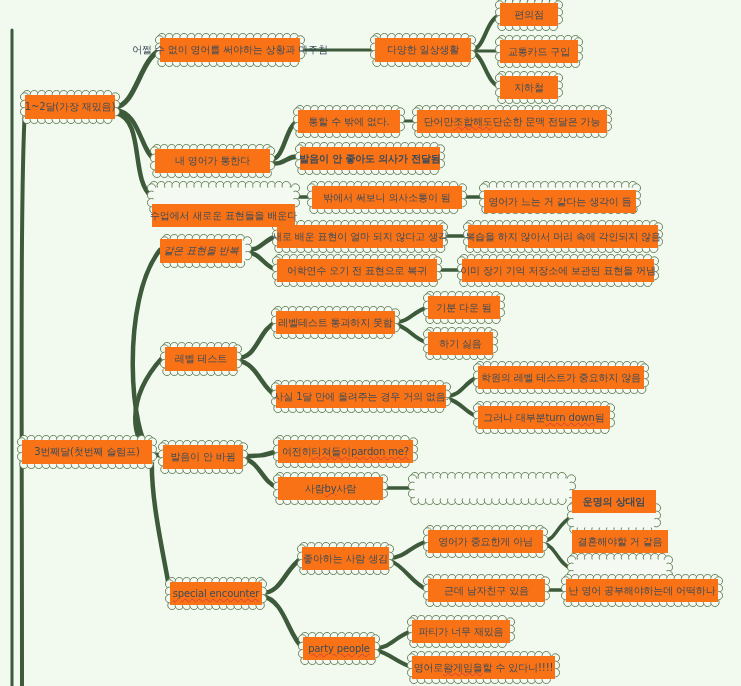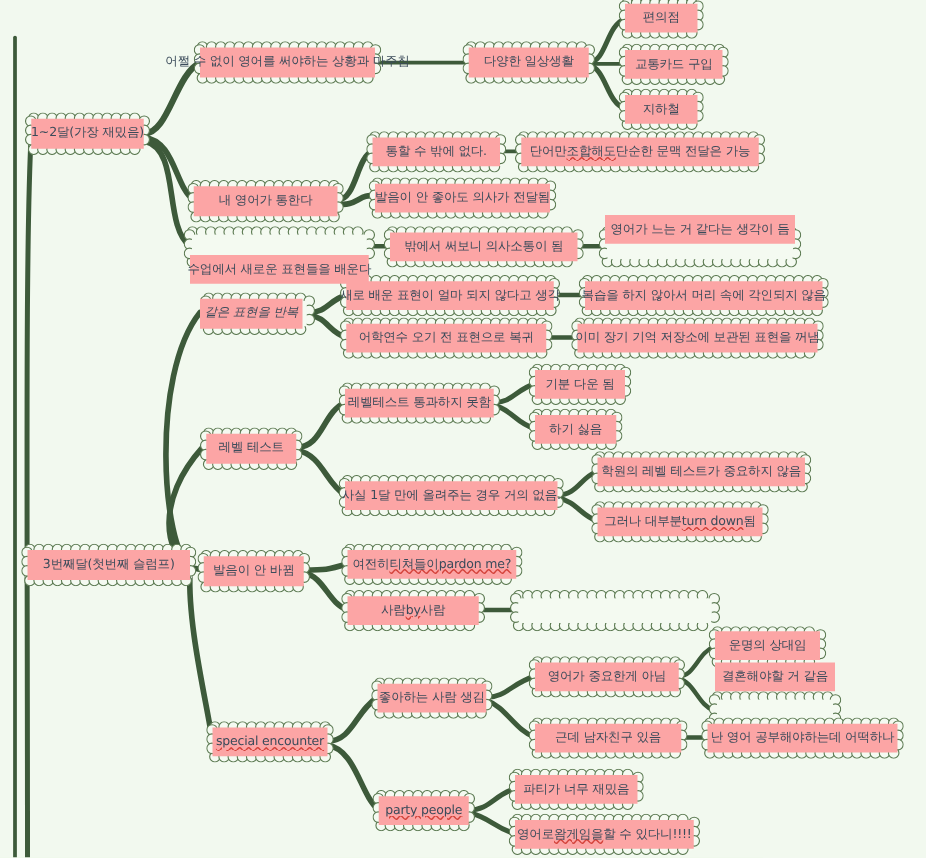--- a/index.html
+++ b/index.html
@@ -27,21 +27,21 @@
     box-sizing: border-box;
     display: flex;
     align-items: center;
     justify-content: center;
     color: #3b4b5a;
     font-size: 10px;
     line-height: 1.15;
     white-space: nowrap;
     letter-spacing: -0.15px;
     padding: 0 7px;
-    background: #fca5a5;
+    background: #f97316;
     z-index: 3;
   }
   .node .lbl { position: relative; z-index: 2; display:inline-block; }
   
   .cloudwrap { position: absolute; z-index: 2; }
   .spell {
     text-decoration: underline;
     text-decoration-style: wavy;
     text-decoration-color: #d4423a;
     text-decoration-thickness: 1px;
@@ -550,21 +550,21 @@
         <circle cx="139.24999999999994" cy="28.36" r="4.2"></circle>
         <circle cx="4.640000000000001" cy="6.95" r="4.2"></circle>
         <circle cx="145.36" cy="6.95" r="4.2"></circle>
         <circle cx="4.640000000000001" cy="14.3" r="4.2"></circle>
         <circle cx="145.36" cy="14.3" r="4.2"></circle>
         <circle cx="4.640000000000001" cy="21.650000000000002" r="4.2"></circle>
         <circle cx="145.36" cy="21.650000000000002" r="4.2"></circle>
       </g>
       <rect x="6.53" y="6.53" width="136.94" height="19.939999999999998" rx="3" fill="#f4faf1"></rect>
     </svg>
-    <div class="node" style="left:300px;top:147px;width:140px;height:23px;">
+    <div class="node" style="left:300px;top:147px;width:140px;height:23px;font-weight:bold;">
     <span class="lbl">발음이 안 좋아도 의사가 전달됨</span>
   </div>
 
   <svg width="153" height="33" class="cloudwrap" style="left: 147px; top: 181px;">
       <rect x="2.75" y="2.75" width="147.5" height="27.5" rx="7" fill="#f4faf1"></rect>
       <g fill="#f4faf1" stroke="#5c7a52" stroke-width="0.9">
         <circle cx="6.95" cy="4.640000000000001" r="4.2"></circle>
         <circle cx="6.95" cy="28.36" r="4.2"></circle>
         <circle cx="14.3" cy="4.640000000000001" r="4.2"></circle>
         <circle cx="14.3" cy="28.36" r="4.2"></circle>
@@ -716,21 +716,21 @@
         <circle cx="153.94999999999993" cy="28.36" r="4.2"></circle>
         <circle cx="4.640000000000001" cy="6.95" r="4.2"></circle>
         <circle cx="157.36" cy="6.95" r="4.2"></circle>
         <circle cx="4.640000000000001" cy="14.3" r="4.2"></circle>
         <circle cx="157.36" cy="14.3" r="4.2"></circle>
         <circle cx="4.640000000000001" cy="21.650000000000002" r="4.2"></circle>
         <circle cx="157.36" cy="21.650000000000002" r="4.2"></circle>
       </g>
       <rect x="6.53" y="6.53" width="148.94" height="19.939999999999998" rx="3" fill="#f4faf1"></rect>
     </svg>
-    <div class="node" style="left:484px;top:172px;width:152px;height:23px;">
+    <div class="node" style="left:484px;top:190px;width:152px;height:23px;">
     <span class="lbl">영어가 느는 거 같다는 생각이 듬</span>
   </div>
 
   <svg width="140" height="34" class="cloudwrap" style="left: 17px; top: 435px;">
       <rect x="2.75" y="2.75" width="134.5" height="28.5" rx="7" fill="#f4faf1"></rect>
       <g fill="#f4faf1" stroke="#5c7a52" stroke-width="0.9">
         <circle cx="6.95" cy="4.640000000000001" r="4.2"></circle>
         <circle cx="6.95" cy="29.36" r="4.2"></circle>
         <circle cx="14.3" cy="4.640000000000001" r="4.2"></circle>
         <circle cx="14.3" cy="29.36" r="4.2"></circle>
@@ -1742,21 +1742,21 @@
         <circle cx="80.44999999999999" cy="28.36" r="4.2"></circle>
         <circle cx="4.640000000000001" cy="6.95" r="4.2"></circle>
         <circle cx="89.36" cy="6.95" r="4.2"></circle>
         <circle cx="4.640000000000001" cy="14.3" r="4.2"></circle>
         <circle cx="89.36" cy="14.3" r="4.2"></circle>
         <circle cx="4.640000000000001" cy="21.650000000000002" r="4.2"></circle>
         <circle cx="89.36" cy="21.650000000000002" r="4.2"></circle>
       </g>
       <rect x="6.53" y="6.53" width="80.94" height="19.939999999999998" rx="3" fill="#f4faf1"></rect>
     </svg>
-    <div class="node" style="left:572px;top:505px;width:84px;height:23px;">
+    <div class="node" style="left:572px;top:490px;width:84px;height:23px;font-weight:bold;">
     <span class="lbl">운명의 상대임</span>
   </div>
   <svg width="106" height="33" class="cloudwrap" style="left: 567px; top: 553px;">
       <rect x="2.75" y="2.75" width="100.5" height="27.5" rx="7" fill="#f4faf1"></rect>
       <g fill="#f4faf1" stroke="#5c7a52" stroke-width="0.9">
         <circle cx="6.95" cy="4.640000000000001" r="4.2"></circle>
         <circle cx="6.95" cy="28.36" r="4.2"></circle>
         <circle cx="14.3" cy="4.640000000000001" r="4.2"></circle>
         <circle cx="14.3" cy="28.36" r="4.2"></circle>
         <circle cx="21.650000000000002" cy="4.640000000000001" r="4.2"></circle>

